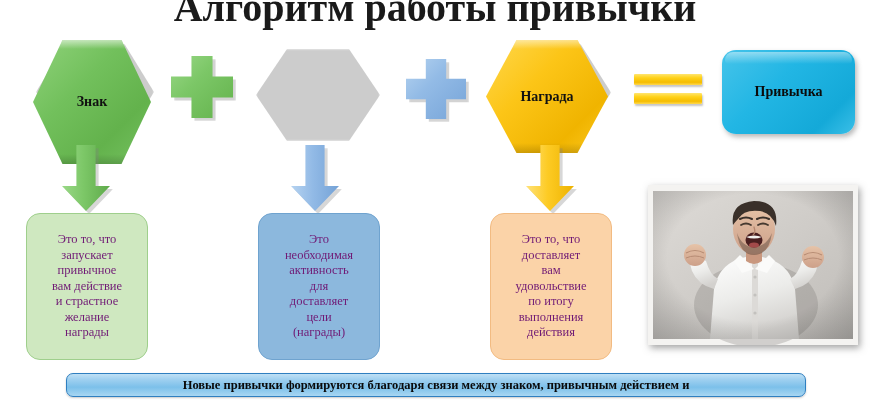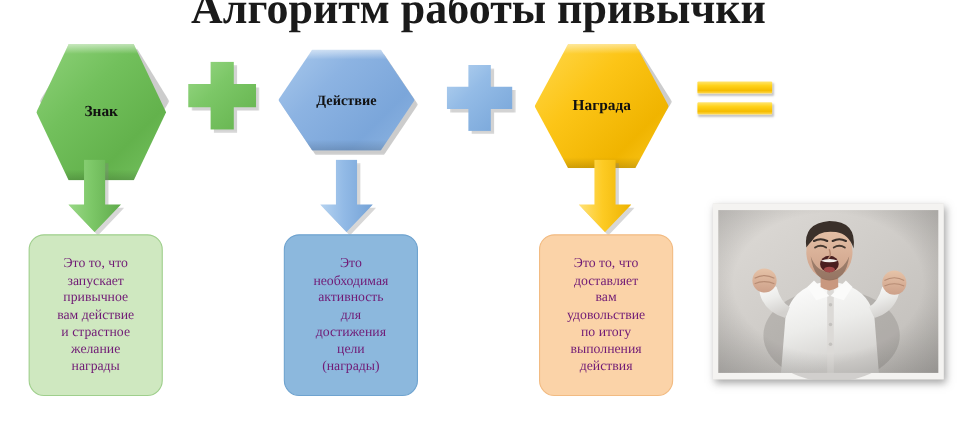--- a/index.html
+++ b/index.html
@@ -188,35 +188,35 @@
 
   <div class="hex-shadow" style="left:36px;top:44px;width:118px;height:96px;"></div>
   <div class="hex hex-green" style="left:33px;top:40px;width:118px;height:124px;font-size:14px;">
     <span class="hex-inner">Знак</span>
   </div>
 
   <div class="plus-shadow" style="left:174px;top:59px;width:62px;height:62px;"></div>
   <div class="plus plus-green" style="left:171px;top:56px;width:62px;height:62px;"></div>
 
   <div class="hex-shadow" style="left:256px;top:49px;width:124px;height:92px;"></div>
-  <div class="hex hex-blue" style="left:253px;top:45px;width:124px;height:92px;font-size:13px;">
-    <span class="hex-inner">Действие</span>
-  </div>
 
   <div class="plus-shadow" style="left:409px;top:62px;width:60px;height:60px;"></div>
   <div class="plus plus-blue" style="left:406px;top:59px;width:60px;height:60px;"></div>
 
   <div class="hex-shadow" style="left:489px;top:44px;width:122px;height:97px;"></div>
   <div class="hex hex-yellow" style="left:486px;top:40px;width:122px;height:113px;font-size:14px;">
     <span class="hex-inner">Награда</span>
   </div>
 
   <div class="eq-bar" style="left:634px;top:74px;width:68px;height:11px;"></div>
   <div class="eq-bar" style="left:634px;top:93px;width:68px;height:11px;"></div>
 
+  <div class="habit-box" style="left:722px;top:50px;width:133px;height:84px;font-size:14px;">
+    <span class="lbl">Привычка</span>
+  </div>
 
   <div class="arrow-shadow" style="left:65px;top:148px;width:48px;height:66px;"></div>
   <div class="arrow arrow-green" style="left:62px;top:145px;width:48px;height:66px;"></div>
 
   <div class="arrow-shadow" style="left:294px;top:148px;width:48px;height:66px;"></div>
   <div class="arrow arrow-blue" style="left:291px;top:145px;width:48px;height:66px;"></div>
 
   <div class="arrow-shadow" style="left:529px;top:148px;width:48px;height:66px;"></div>
   <div class="arrow arrow-yellow" style="left:526px;top:145px;width:48px;height:66px;"></div>
 
@@ -228,21 +228,21 @@
 и страстное
 желание
 награды</span>
   </div>
 
   <div class="card card-blue" style="left:258px;top:213px;width:122px;height:147px;">
     <span class="txt">Это
 необходимая
 активность
 для
-достижения
+доставляет
 цели
 (награды)</span>
   </div>
 
   <div class="card card-orange" style="left:490px;top:213px;width:122px;height:147px;">
     <span class="txt">Это то, что
 доставляет
 вам
 удовольствие
 по итогу
@@ -319,14 +319,17 @@
       <ellipse cx="106" cy="55" rx="8.5" ry="7.5" fill="#4a1f20"></ellipse>
       <path d="M98 52 q8 -3 16 0 q-8 3 -16 0 Z" fill="#f2efec"></path>
       <ellipse cx="106" cy="60" rx="5" ry="2.6" fill="#a34a4a"></ellipse>
 
       <path d="M106 42 q2 6 -1 8" stroke="#b5866e" stroke-width="1.3" fill="none" stroke-linecap="round"></path>
 
       <rect x="5" y="6" width="200" height="148" fill="url(#vign)"></rect>
     </svg>
   </div>
 
+  <div class="banner" style="left:66px;top:373px;width:740px;height:24px;">
+    <span>Новые привычки формируются благодаря связи между знаком, привычным действием и</span>
+  </div>
 
 </div>
 
 </body></html>

